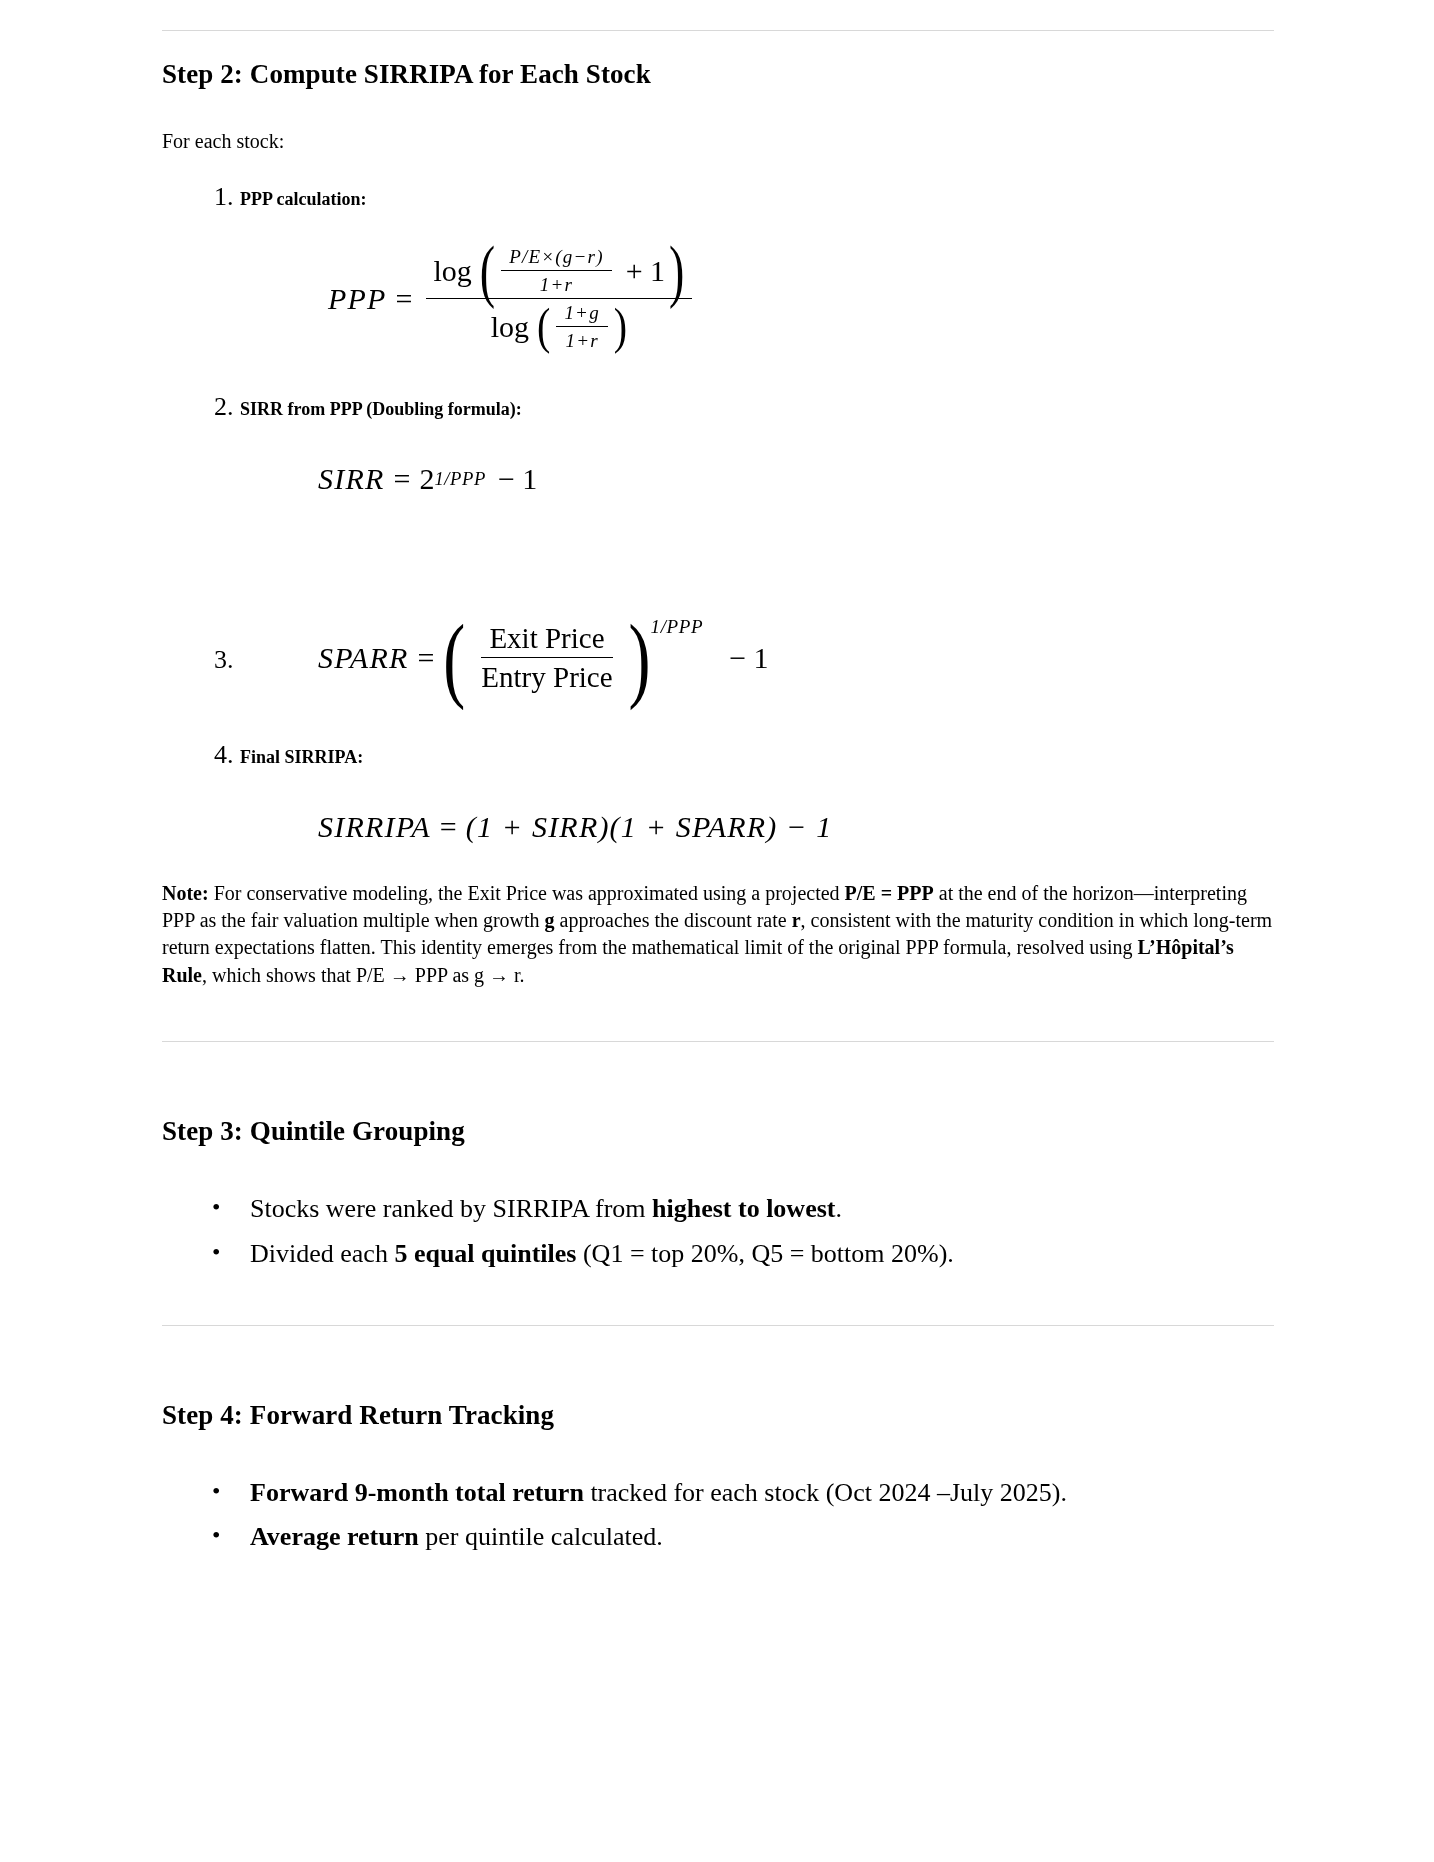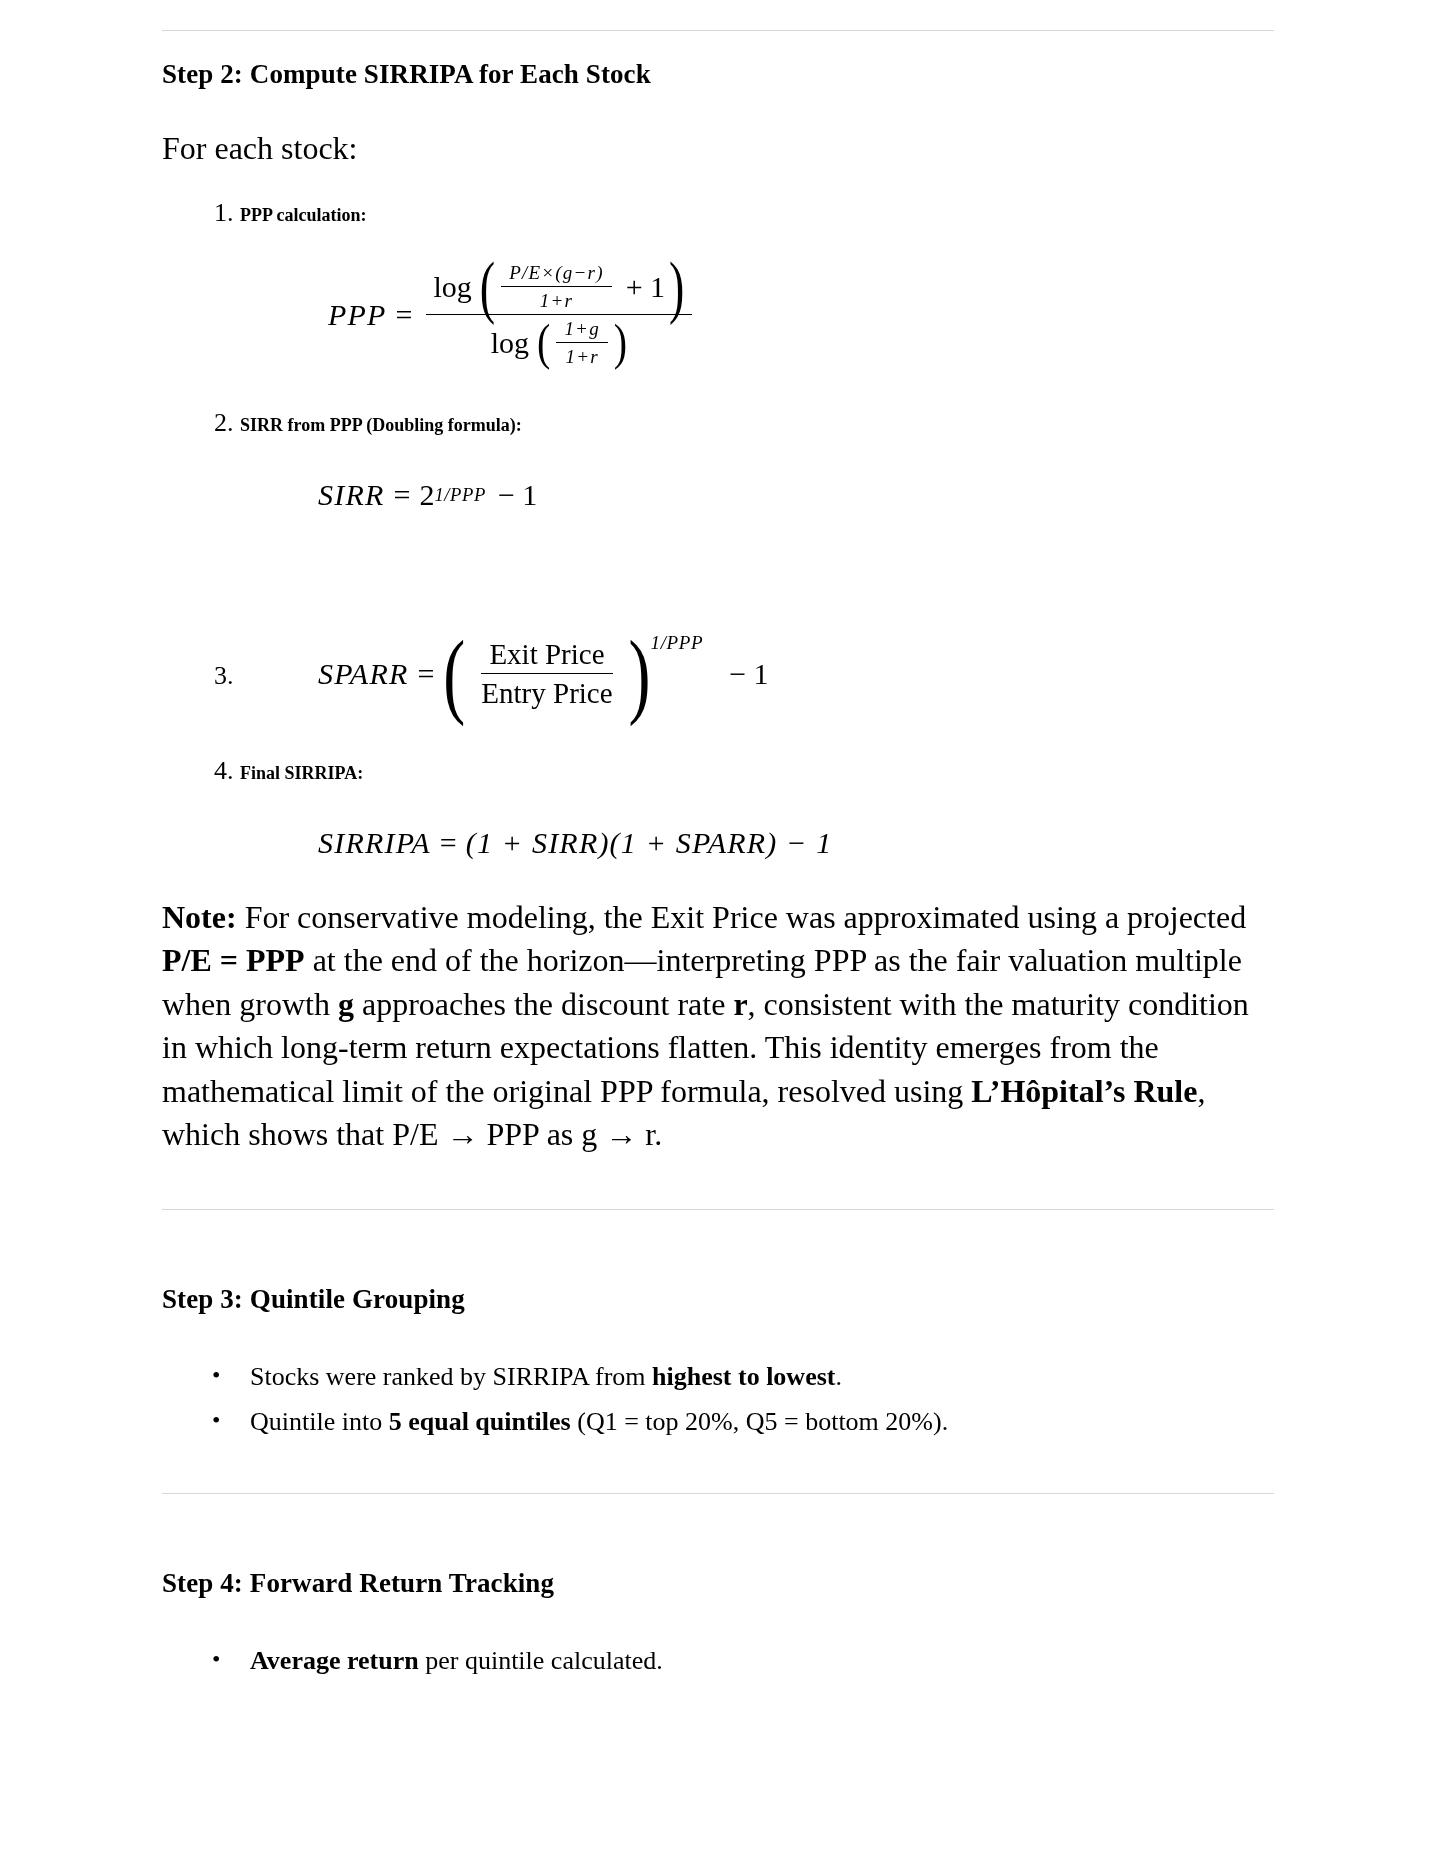--- a/index.html
+++ b/index.html
@@ -35,21 +35,21 @@
   h2.section-heading {
     font-family: "Liberation Serif", "DejaVu Serif", serif;
     font-size: 27px;
     font-weight: bold;
     letter-spacing: 0.1px;
     margin: 0;
     padding: 0;
   }
 
   p.body-text {
-    font-size: 32px;
+    font-size: 20px;
     line-height: 1.3;
     margin: 0;
   }
 
   ol.num-list {
     margin: 0;
     padding-left: 78px;
     font-size: 26px;
   }
   ol.num-list > li {
@@ -256,26 +256,27 @@
   </p>
 
   <hr class="rule rule-mid">
 
   <div style="height:74px"></div>
   <h2 class="section-heading">Step 3: Quintile Grouping</h2>
 
   <div style="height:36px"></div>
   <ul class="bullet-list">
     <li><span>Stocks were ranked by SIRRIPA from </span><b>highest to lowest</b><span>.</span></li>
-    <li><span>Quintile into </span><b>5 equal quintiles</b><span> (Q1 = top 20%, Q5 = bottom 20%).</span></li>
+    <li><span>Divided each </span><b>5 equal quintiles</b><span> (Q1 = top 20%, Q5 = bottom 20%).</span></li>
   </ul>
 
   <hr class="rule rule-mid" style="margin-top:52px;">
 
   <div style="height:74px"></div>
   <h2 class="section-heading">Step 4: Forward Return Tracking</h2>
 
   <div style="height:36px"></div>
   <ul class="bullet-list">
+    <li><b>Forward 9-month total return</b><span> tracked for each stock (Oct 2024 –July 2025).</span></li>
     <li><b>Average return</b><span> per quintile calculated.</span></li>
   </ul>
 
 </div>
 
 </body></html>

